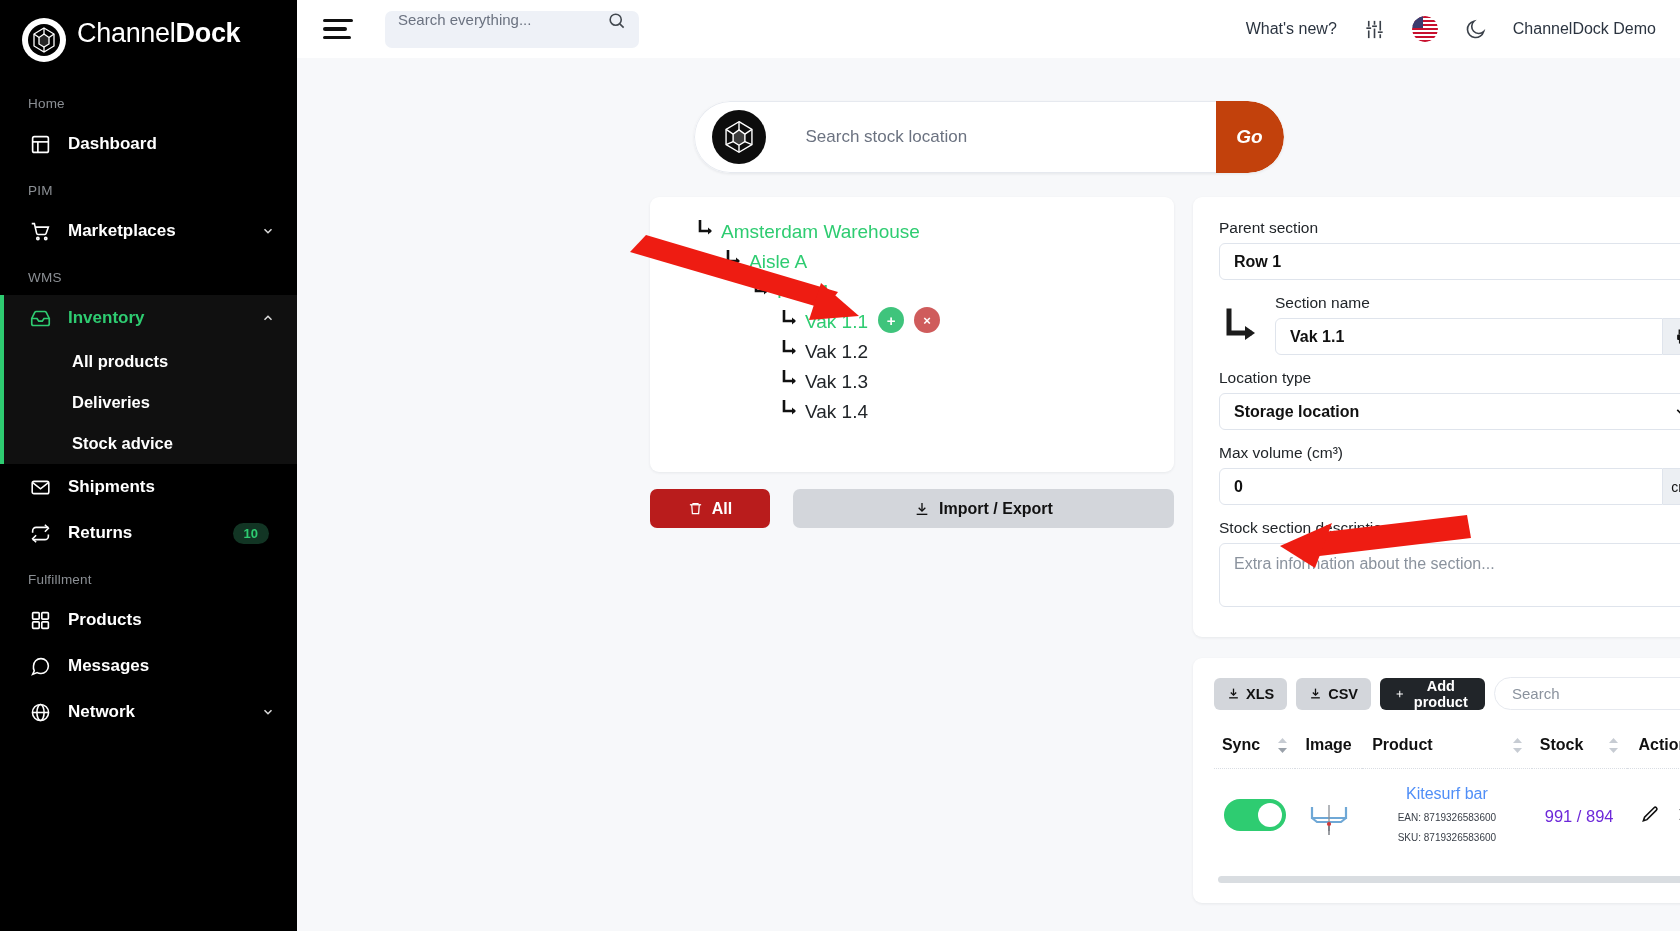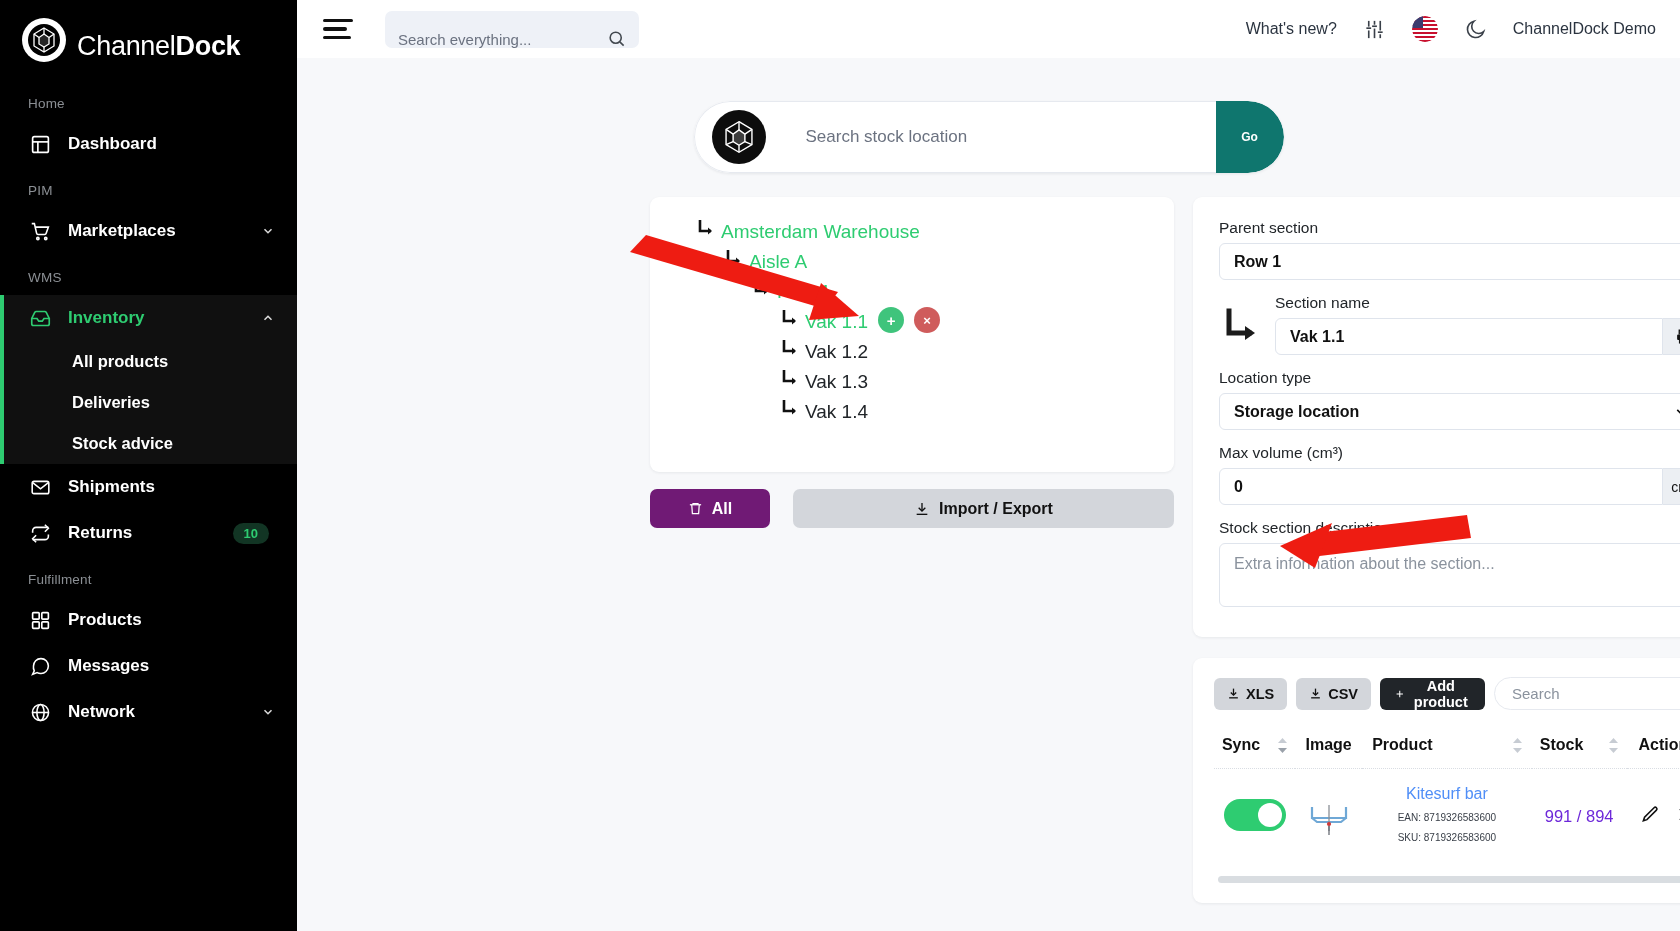--- a/index.html
+++ b/index.html
@@ -10,21 +10,21 @@
     overflow: hidden;
   }
   .app { display: flex; width: 1680px; height: 931px; }
 
   
   .sidebar {
     width: 297px; height: 931px; flex: 0 0 297px;
     background: #000000; color: #ffffff;
     overflow: hidden; position: relative;
   }
-  .brand { display: flex; align-items: flex-end; gap: 11px; padding: 18px 4px 18px 22px; }
+  .brand { display: flex; align-items: flex-start; gap: 11px; padding: 18px 4px 18px 22px; }
   .brand-mark {
     width: 44px; height: 44px; border-radius: 50%;
     background: #ffffff; display: flex; align-items: center; justify-content: center;
   }
   .brand-text { font-size: 27px; letter-spacing: -.3px; }
   .brand-text b { font-weight: 700; }
   .brand-text span { font-weight: 400; }
 
   .nav-group-label {
     font-size: 13.5px; color: #8b8f94; padding: 16px 0 10px 28px; letter-spacing: .2px;
@@ -56,21 +56,21 @@
 
   .topbar { height: 58px; display: flex; align-items: center; background: #ffffff; padding: 0 24px 0 26px; }
   .hamburger { width: 30px; height: 22px; display: flex; flex-direction: column; justify-content: center; gap: 5px; cursor: pointer; }
   .hamburger i { display: block; height: 3.5px; background: #111; border-radius: 2px; }
   .hamburger i:nth-child(1) { width: 30px; }
   .hamburger i:nth-child(2) { width: 24px; }
   .hamburger i:nth-child(3) { width: 28px; }
 
   .search-everything {
     margin-left: 32px; width: 254px; height: 37px; border-radius: 7px;
-    background: #eef1f7; display: flex; align-items: flex-end; padding: 0 13px;
+    background: #eef1f7; display: flex; align-items: flex-start; padding: 0 13px;
   }
   .search-everything input {
     flex: 1 1 auto; border: 0; background: transparent; outline: none;
     font-size: 15px; color: #555b66; font-family: inherit;
   }
   .search-everything input::placeholder { color: #6b7280; }
 
   .topbar-right { margin-left: auto; display: flex; align-items: center; gap: 26px; }
   .whats-new { font-size: 16px; color: #2b3440; cursor: pointer; }
   .acct-name { font-size: 16px; color: #2b3440; cursor: pointer; }
@@ -87,22 +87,22 @@
     width: 90px; display: flex; align-items: center; justify-content: center;
     border: 1px solid #e6e9ef; border-right: 0; border-radius: 36px 0 0 36px; background: #fff;
   }
   .ss-logo .mark { width: 54px; height: 54px; border-radius: 50%; background: #0d0d0d; display: flex; align-items: center; justify-content: center; }
   .ss-input {
     flex: 1 1 auto; border: 1px solid #e6e9ef; border-left: 0; border-right: 0;
     padding: 0 22px; font-size: 17px; color: #4b5563; outline: none; font-family: inherit; background: #fff;
   }
   .ss-input::placeholder { color: #6b7280; }
   .ss-go {
-    width: 68px; background: #0f766e; color: #fff; border: 0; cursor: pointer;
-    font-size: 12px; font-weight: 700; font-family: inherit; border-radius: 0 36px 36px 0;
+    width: 68px; background: #c2410c; color: #fff; border: 0; cursor: pointer;
+    font-size: 19px; font-weight: 700; font-family: inherit; border-radius: 0 36px 36px 0; font-style: italic;
   }
 
   
   .content { display: flex; gap: 19px; padding: 24px 188px 0 353px; align-items: flex-start; }
   .col-left { width: 524px; flex: 0 0 524px; }
   .col-right { flex: 1 1 auto; }
 
   .card { background: #fff; border-radius: 9px; box-shadow: 0 1px 3px rgba(16,24,40,.07); }
 
   .tree-card { height: 275px; padding: 20px 22px; overflow: hidden; }
@@ -110,21 +110,21 @@
   .tree-row .elbow { margin-right: 6px; flex: 0 0 auto; }
   .tree-label { font-weight: 400; color: #212529; cursor: pointer; }
   .tree-label.sel { color: #2ecc71; }
   .tree-btn { width: 26px; height: 26px; border-radius: 50%; border: 0; cursor: pointer; color: #fff;
     display: inline-flex; align-items: center; justify-content: center; font-size: 15px; font-weight: 700; margin-left: 10px; font-family: inherit; }
   .tree-btn.add { background: #3fc47c; }
   .tree-btn.del { background: #cf5c5c; font-size: 13px; }
 
   .tree-actions { display: flex; gap: 23px; margin-top: 17px; }
   .btn-all {
-    width: 120px; height: 39px; border: 0; border-radius: 7px; background: #701a75; color: #fff;
+    width: 120px; height: 39px; border: 0; border-radius: 7px; background: #b91c1c; color: #fff;
     font-size: 16px; font-weight: 700; cursor: pointer; font-family: inherit;
     display: flex; align-items: center; justify-content: center; gap: 9px;
   }
   .btn-import {
     flex: 1 1 auto; height: 39px; border: 0; border-radius: 7px; background: #d3d6db; color: #111;
     font-size: 16px; font-weight: 700; cursor: pointer; font-family: inherit;
     display: flex; align-items: center; justify-content: center; gap: 9px;
   }
 
   

